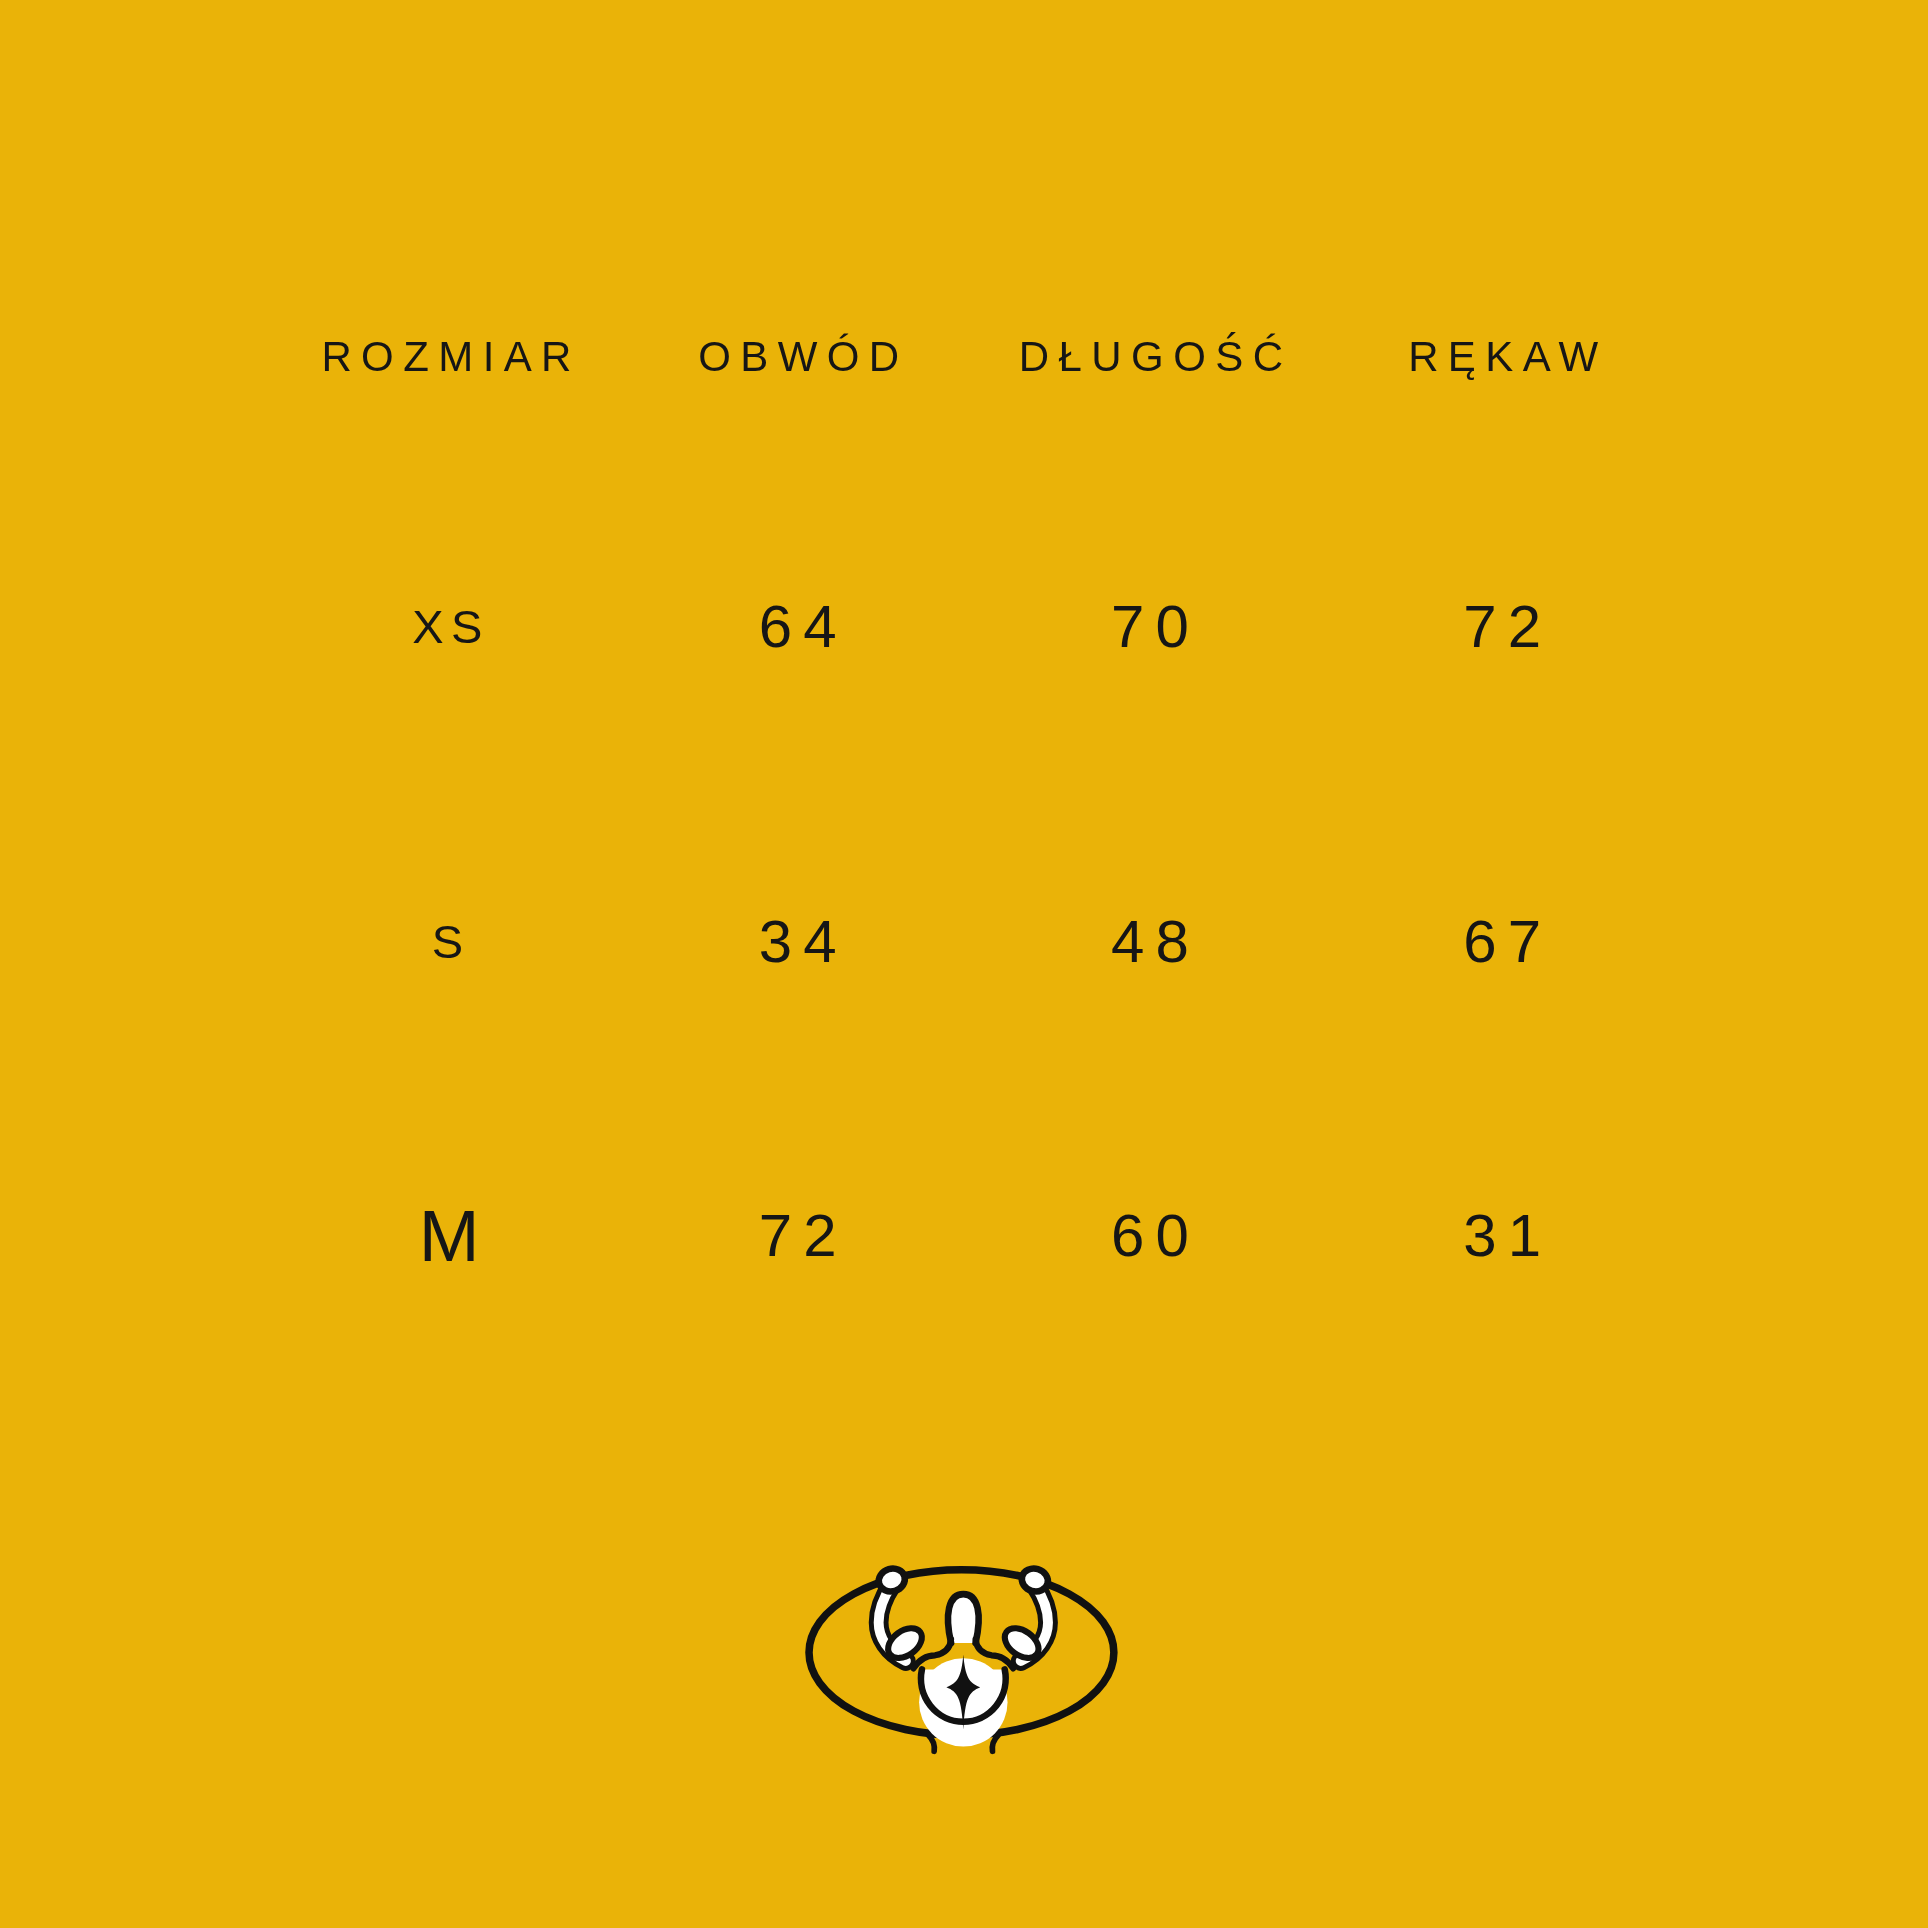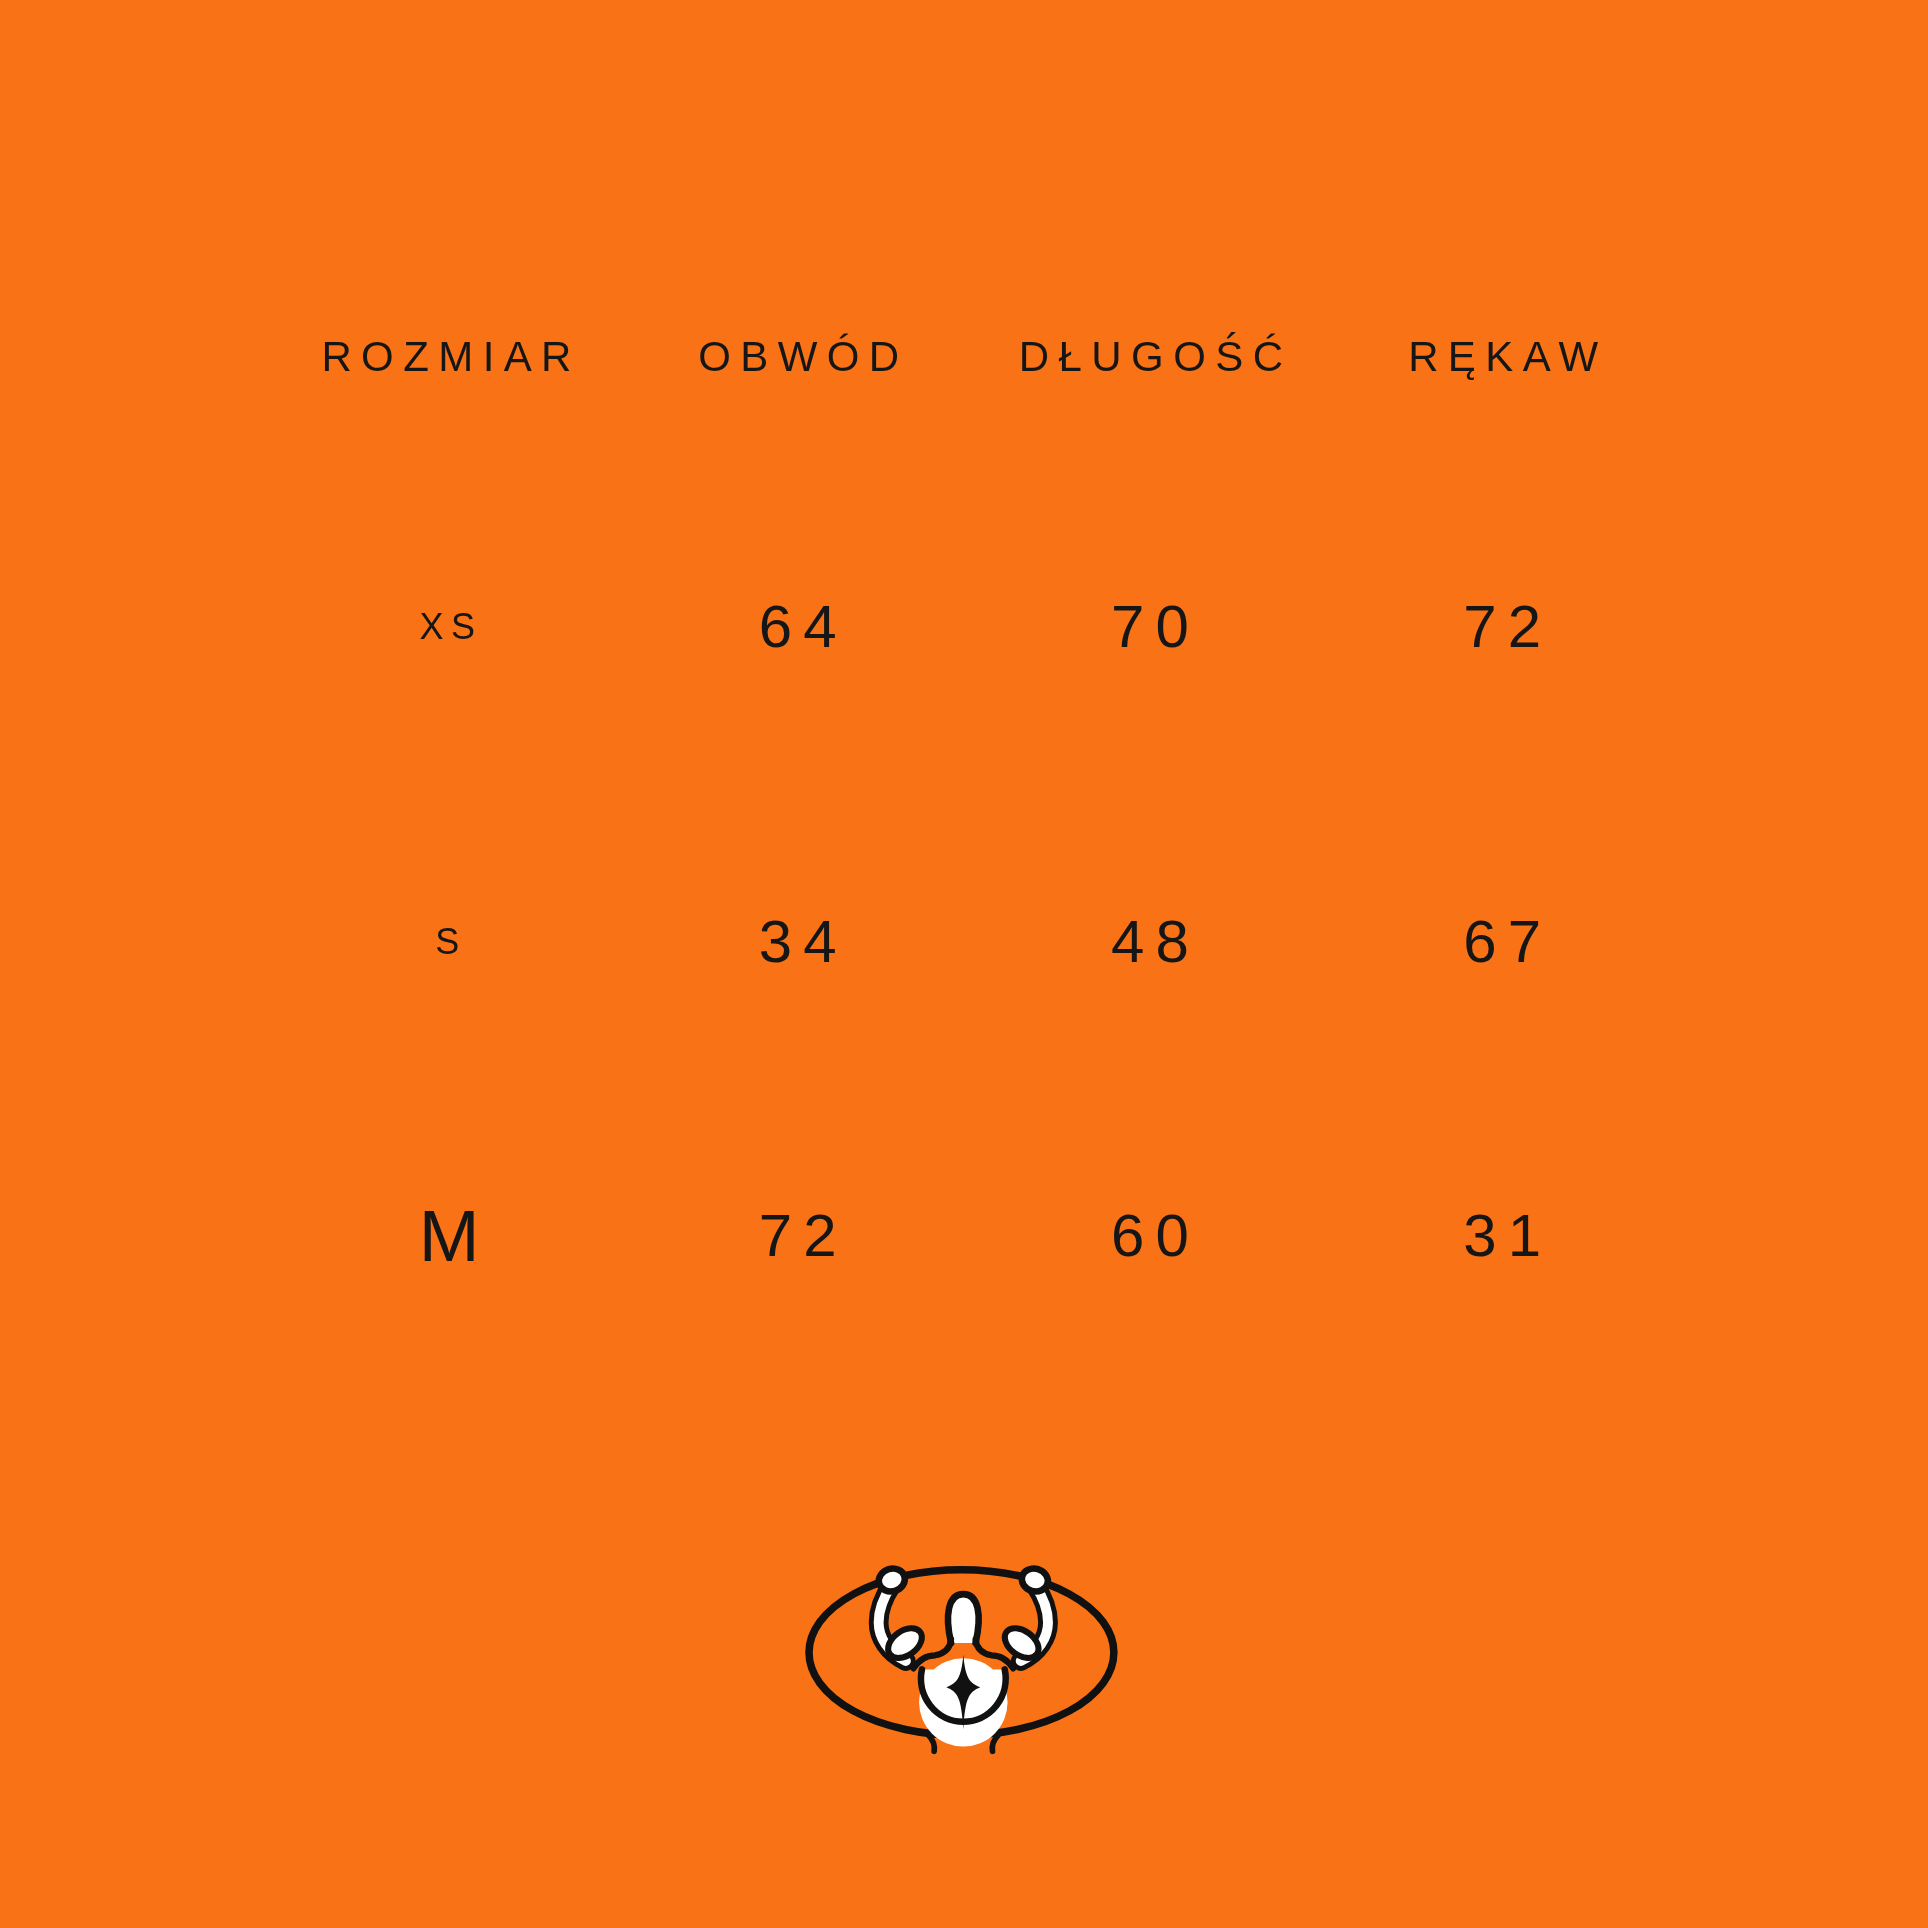--- a/index.html
+++ b/index.html
@@ -1,19 +1,19 @@
 <!DOCTYPE html>
 <html style="font-size:15px"><head>
 <meta charset="utf-8">
 <style>
   html,body{margin:0;padding:0;background:#fff;}
   .canvas{
     position:relative;
     width:1928px;height:1928px;
-    background:#f97316;
+    background:#eab308;
     font-family:"Liberation Sans", sans-serif;
     color:#1b1b1b;
     overflow:hidden;
   }
   .grid-row{
     position:absolute;
     left:275px;width:1409px;
     display:grid;
     grid-template-columns:repeat(4,1fr);
     align-items:center;
@@ -24,21 +24,21 @@
     font-size:42px;
     font-weight:300;
     letter-spacing:9.4px;
     white-space:nowrap;
     color:#161616;
   }
   .data-row-1{top:570px;height:113px;}
   .data-row-2{top:885px;height:113px;}
   .data-row-3{top:1179px;height:113px;}
   .size-cell{
-    font-size:36px;
+    font-size:47px;
     font-weight:300;
     letter-spacing:7.5px;
     color:#161616;
   }
   .size-cell.big{font-size:73px;letter-spacing:3.8px;}
   .num-cell{
     font-size:60px;
     font-weight:300;
     letter-spacing:11.3px;
     color:#161616;

